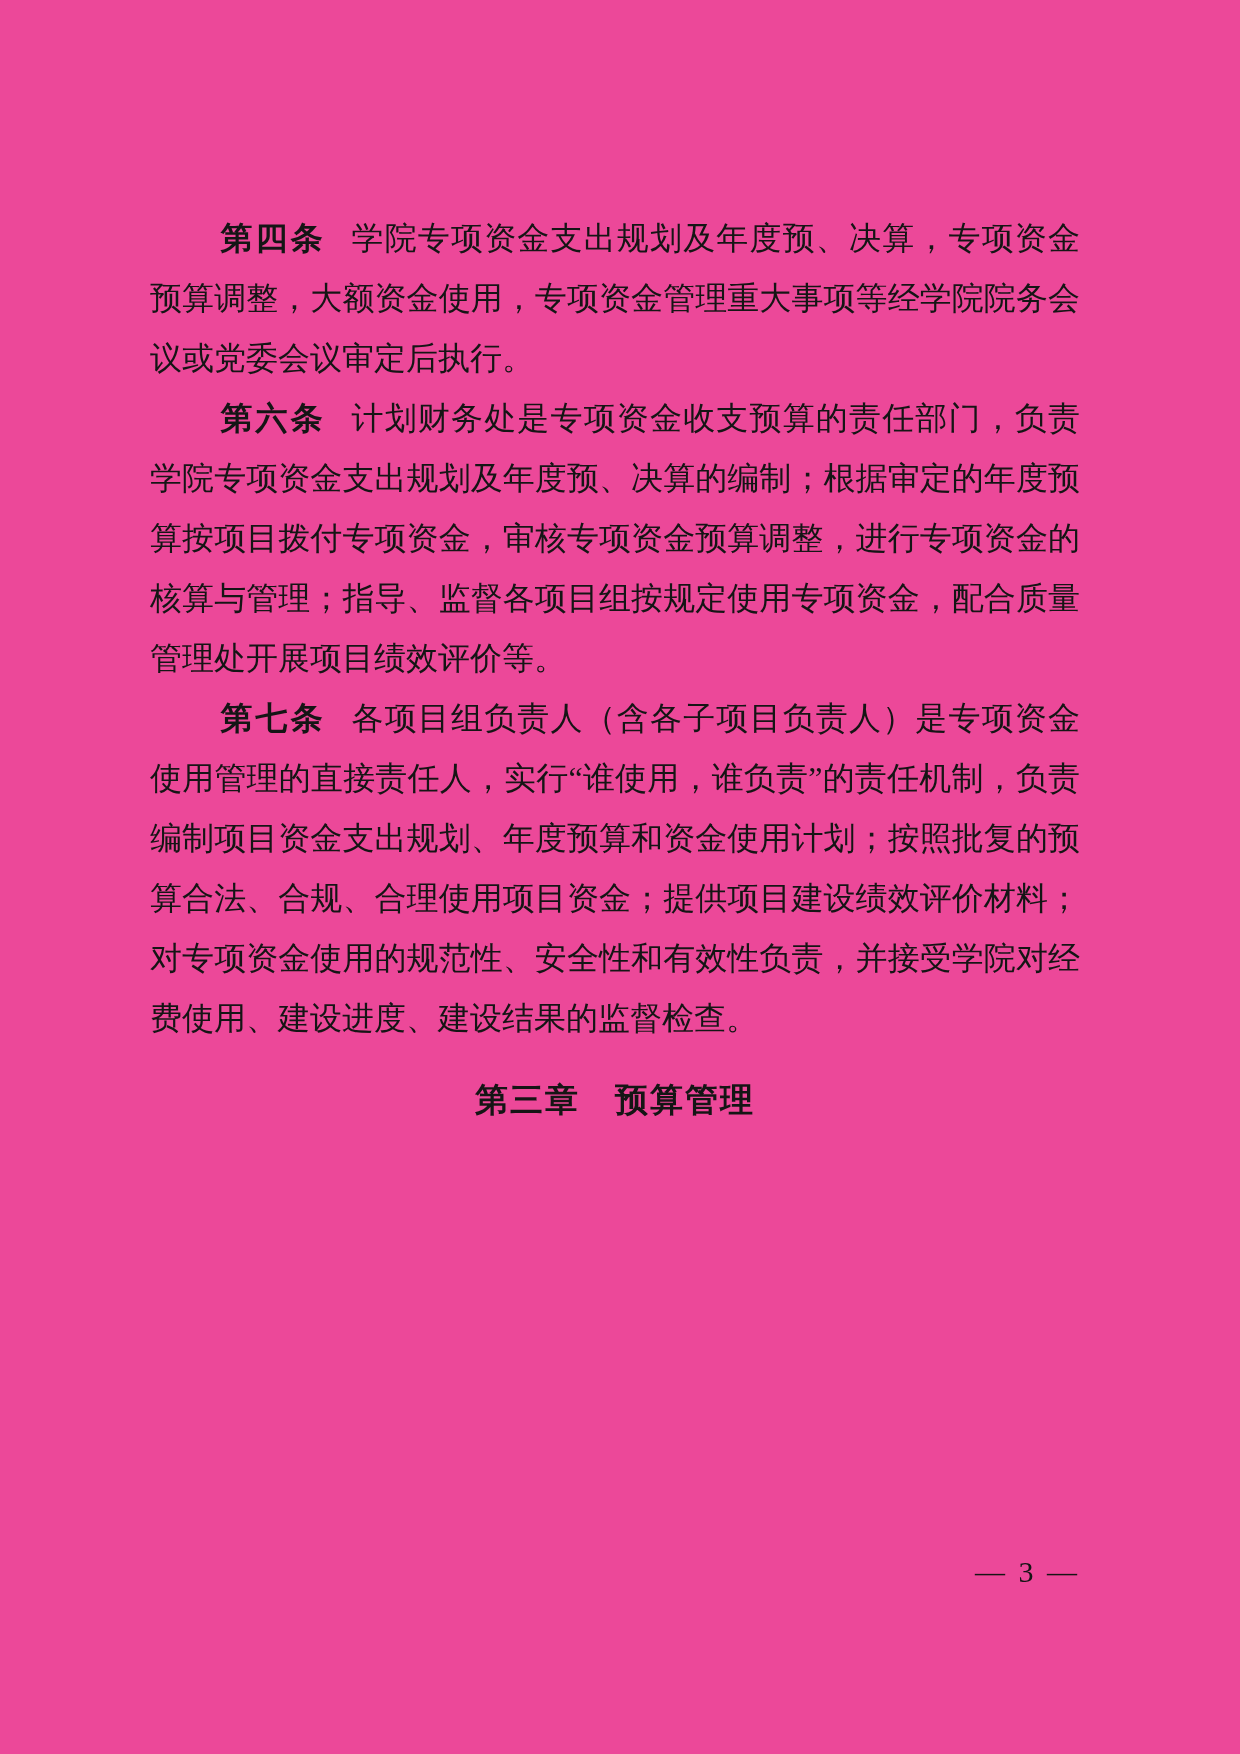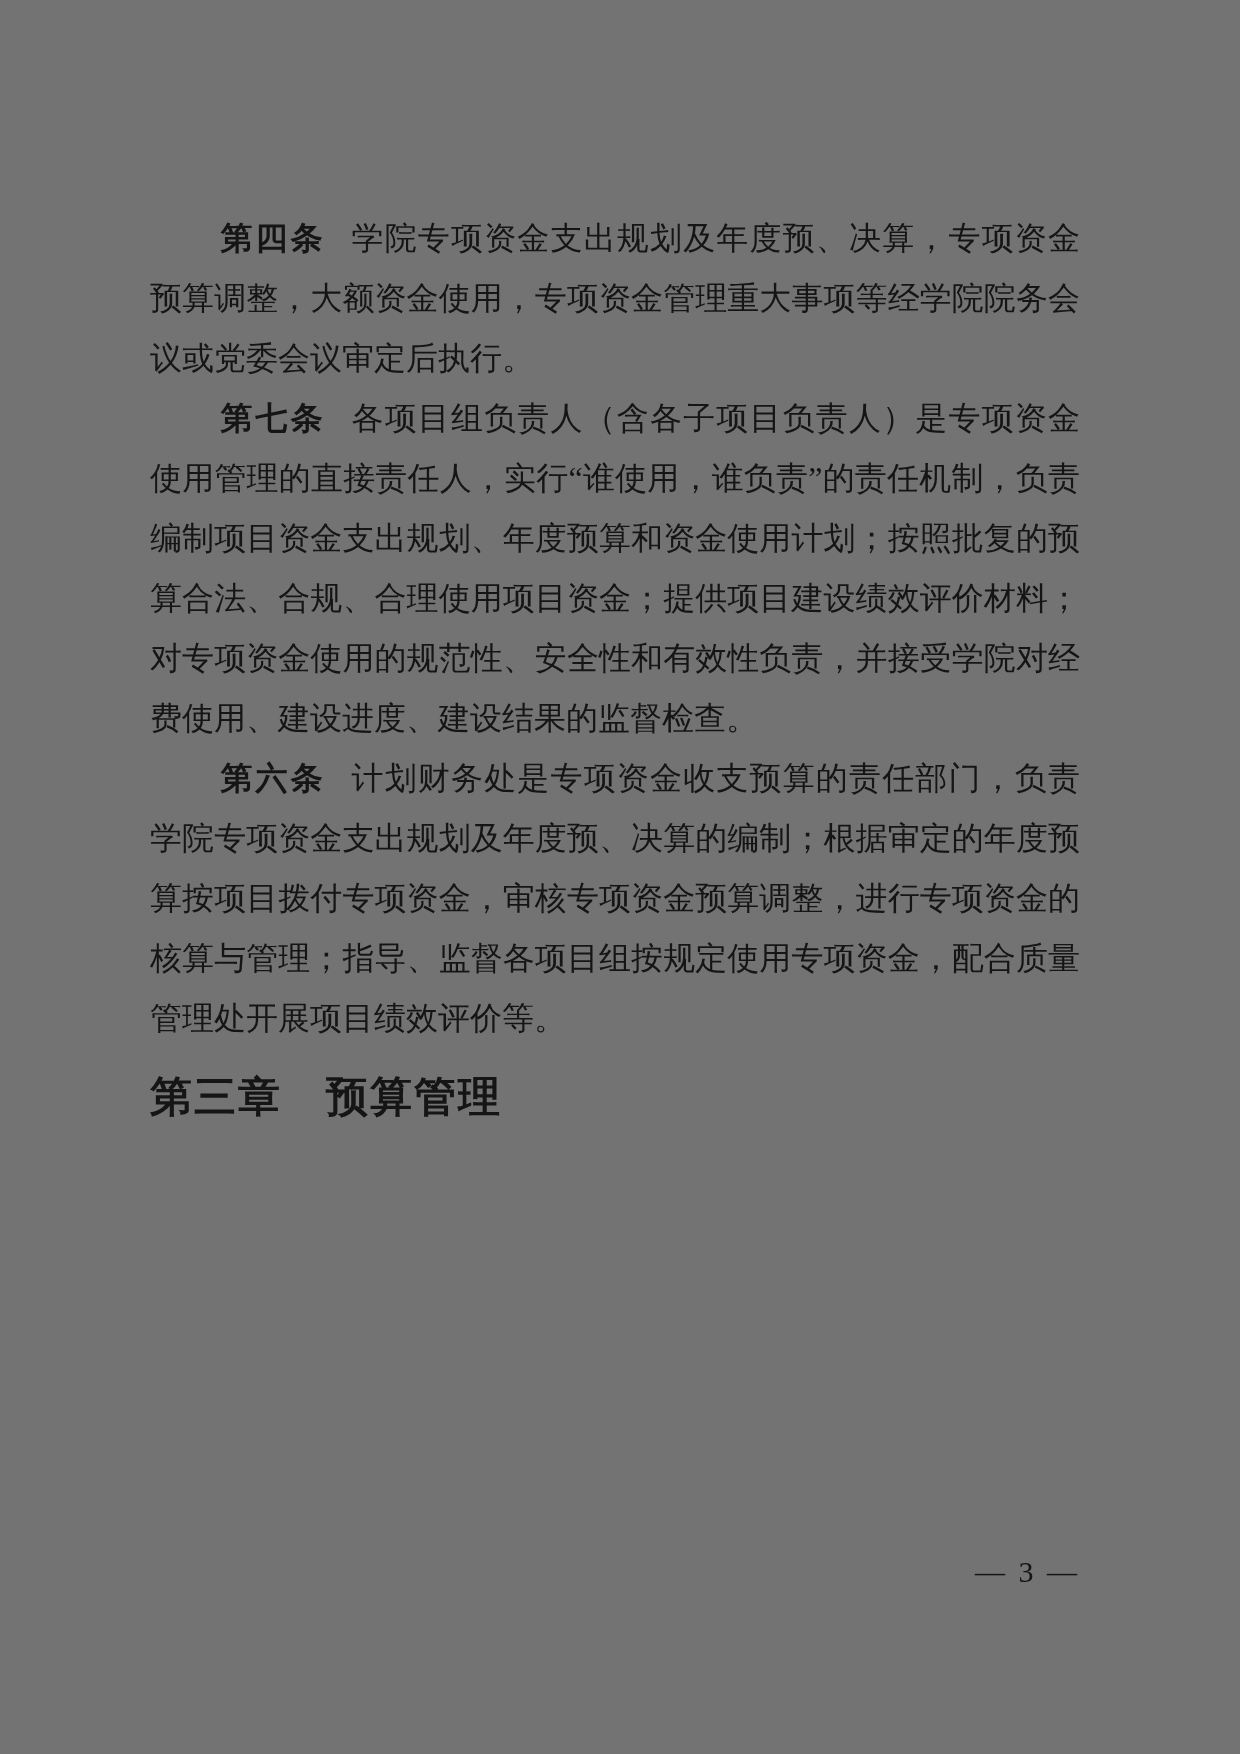--- a/index.html
+++ b/index.html
@@ -4,21 +4,21 @@
 <style>
   html, body {
     margin: 0;
     padding: 0;
     background: #ffffff;
   }
   .page {
     position: relative;
     width: 1240px;
     height: 1754px;
-    background: #737373;
+    background: #ec4899;
     color: #151515;
     font-family: "Liberation Serif", "DejaVu Serif", serif;
     overflow: hidden;
   }
   .body-text {
     position: absolute;
     left: 150px;
     top: 208px;
     width: 930px;
     font-size: 32px;
@@ -32,24 +32,25 @@
   }
   .term {
     font-weight: bold;
     font-family: "Liberation Sans", "DejaVu Sans", sans-serif;
     margin-right: 0.8em;
     letter-spacing: 2px;
   }
   .chapter {
     margin: 22px 0 0 0;
     text-indent: 0;
-    font-size: 42px;
+    text-align: center;
+    font-size: 33px;
     line-height: 60px;
     font-weight: bold;
-    font-family: Liberation Mono, monospace;
+    font-family: Liberation Sans, sans-serif;
     letter-spacing: 2px;
   }
   .page-number {
     position: absolute;
     top: 1552px;
     right: 160px;
     font-size: 30px;
     line-height: 40px;
     letter-spacing: 3px;
     color: #151515;
@@ -59,23 +60,23 @@
 </head>
 <body>
 
 <div class="page">
 
   <div class="body-text">
 
     <p class="para"><span class="term">第四条</span><span>学院专项资金支出规划及年度预、决算，专项资金预算调整，大额资金使用，专项资金管理重大事项等经学院院务会议或党委会议审定后执行。</span></p>
 
 
+    <p class="para"><span class="term">第六条</span><span>计划财务处是专项资金收支预算的责任部门，负责学院专项资金支出规划及年度预、决算的编制；根据审定的年度预算按项目拨付专项资金，审核专项资金预算调整，进行专项资金的核算与管理；指导、监督各项目组按规定使用专项资金，配合质量管理处开展项目绩效评价等。</span></p>
+
     <p class="para"><span class="term">第七条</span><span>各项目组负责人（含各子项目负责人）是专项资金使用管理的直接责任人，实行“谁使用，谁负责”的责任机制，负责编制项目资金支出规划、年度预算和资金使用计划；按照批复的预算合法、合规、合理使用项目资金；提供项目建设绩效评价材料；对专项资金使用的规范性、安全性和有效性负责，并接受学院对经费使用、建设进度、建设结果的监督检查。</span></p>
-
-    <p class="para"><span class="term">第六条</span><span>计划财务处是专项资金收支预算的责任部门，负责学院专项资金支出规划及年度预、决算的编制；根据审定的年度预算按项目拨付专项资金，审核专项资金预算调整，进行专项资金的核算与管理；指导、监督各项目组按规定使用专项资金，配合质量管理处开展项目绩效评价等。</span></p>
 
     <h2 class="chapter">第三章　预算管理</h2>
 
   </div>
 
   <div class="page-number">— 3 —</div>
 
 </div>
 
 </body></html>

